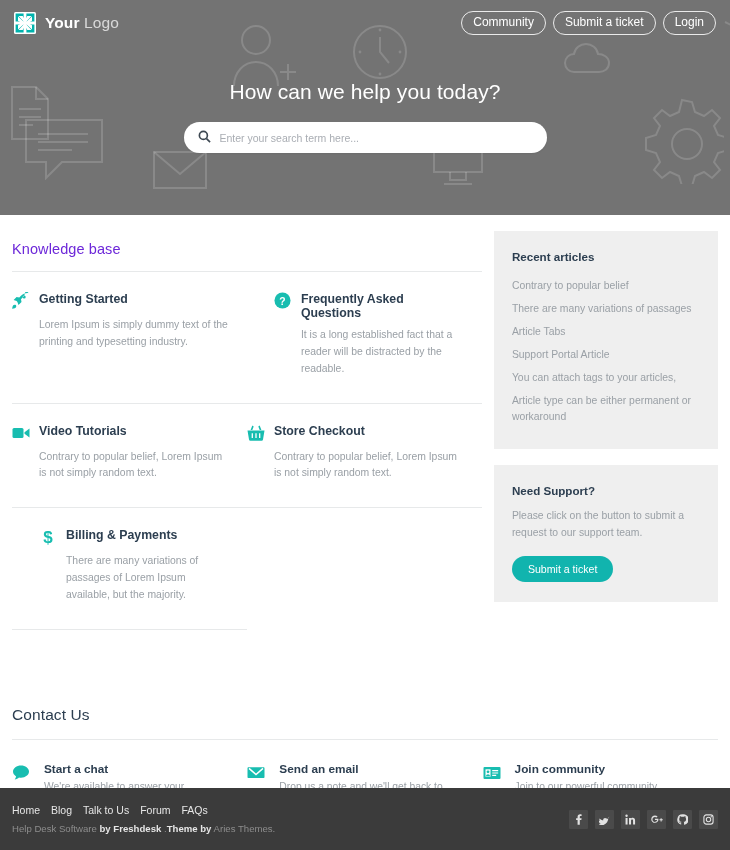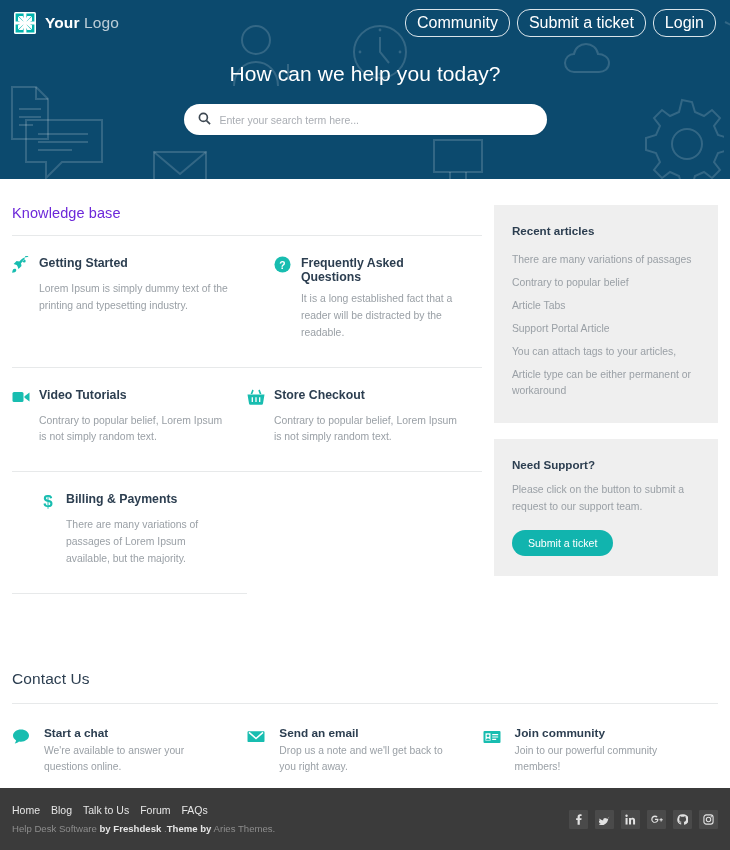--- a/index.html
+++ b/index.html
@@ -7,22 +7,22 @@
     width: 730px; height: 850px;
     font-family: "Liberation Sans", sans-serif;
     background: #ffffff;
     overflow: hidden;
   }
   .page { position: relative; width: 730px; height: 850px; }
 
   
   .hero {
     position: relative;
-    height: 179px;
-    background: #0c4a6e;
+    height: 215px;
+    background: #737373;
     overflow: hidden;
   }
   .hero-bg { position: absolute; inset: 0; pointer-events: none; }
   .hero-bg svg { position: absolute; stroke: rgba(255,255,255,0.16); fill: none; stroke-width: 2; }
 
   .topbar {
     position: absolute; top: 0; left: 0; right: 0; height: 46px;
     display: flex; align-items: center; justify-content: space-between;
     padding: 0 14px; z-index: 5;
   }
@@ -31,21 +31,21 @@
   .logo-text { font-size: 15.5px; color: #ffffff; letter-spacing: .1px; }
   .logo-text b { font-weight: bold; }
   .logo-text span { color: rgba(255,255,255,.72); }
 
   .topnav { display: flex; gap: 7px; }
   .topnav a {
     display: inline-block;
     border: 1px solid rgba(255,255,255,.85);
     border-radius: 13px;
     color: #ffffff;
-    font-size: 16px;
+    font-size: 12px;
     padding: 4px 11px 5px;
     text-decoration: none;
     line-height: 1.1;
     white-space: nowrap;
   }
 
   .hero-center {
     position: absolute; top: 0; left: 0; right: 0; bottom: 0;
     display: flex; flex-direction: column; align-items: center;
     justify-content: center; z-index: 4; padding-top: 18px;
@@ -96,21 +96,21 @@
     font-size: 12.3px; font-weight: bold; color: #2c3e50;
     line-height: 1.1; padding-top: 2px;
   }
   .kb-desc {
     margin-left: 27px; margin-top: 7px;
     font-size: 10.4px; color: #9aa0a6; line-height: 1.62;
     max-width: 196px;
   }
 
   
-  .side { width: 228px; margin-left: 12px; padding-top: 26px; }
+  .side { width: 228px; margin-left: 12px; padding-top: 16px; }
   .card { background: #efefef; padding: 19px 18px 20px; margin-bottom: 16px; }
   .card-title { font-size: 11.6px; font-weight: bold; color: #2c3e50; margin-bottom: 11px; }
   .card ul { list-style: none; }
   .card li {
     font-size: 10.4px; color: #9aa0a6; line-height: 1.55;
     padding: 3.5px 0; cursor: pointer;
   }
   .card-p { font-size: 10.4px; color: #9aa0a6; line-height: 1.62; margin-bottom: 14px; }
   .btn-teal {
     display: inline-block; background: #11b4ae; color: #fff;
@@ -318,22 +318,22 @@
           <div class="kb-desc">There are many variations of passages of Lorem Ipsum available, but the majority.</div>
         </div>
 
       </div>
     </div>
 
     <div class="side">
       <div class="card">
         <div class="card-title">Recent articles</div>
         <ul>
+          <li>Contrary to popular belief</li>
           <li>There are many variations of passages</li>
-          <li>Contrary to popular belief</li>
           <li>Article Tabs</li>
           <li>Support Portal Article</li>
           <li>You can attach tags to your articles,</li>
           <li>Article type can be either permanent or workaround</li>
         </ul>
       </div>
 
       <div class="card">
         <div class="card-title">Need Support?</div>
         <div class="card-p">Please click on the button to submit a request to our support team.</div>

